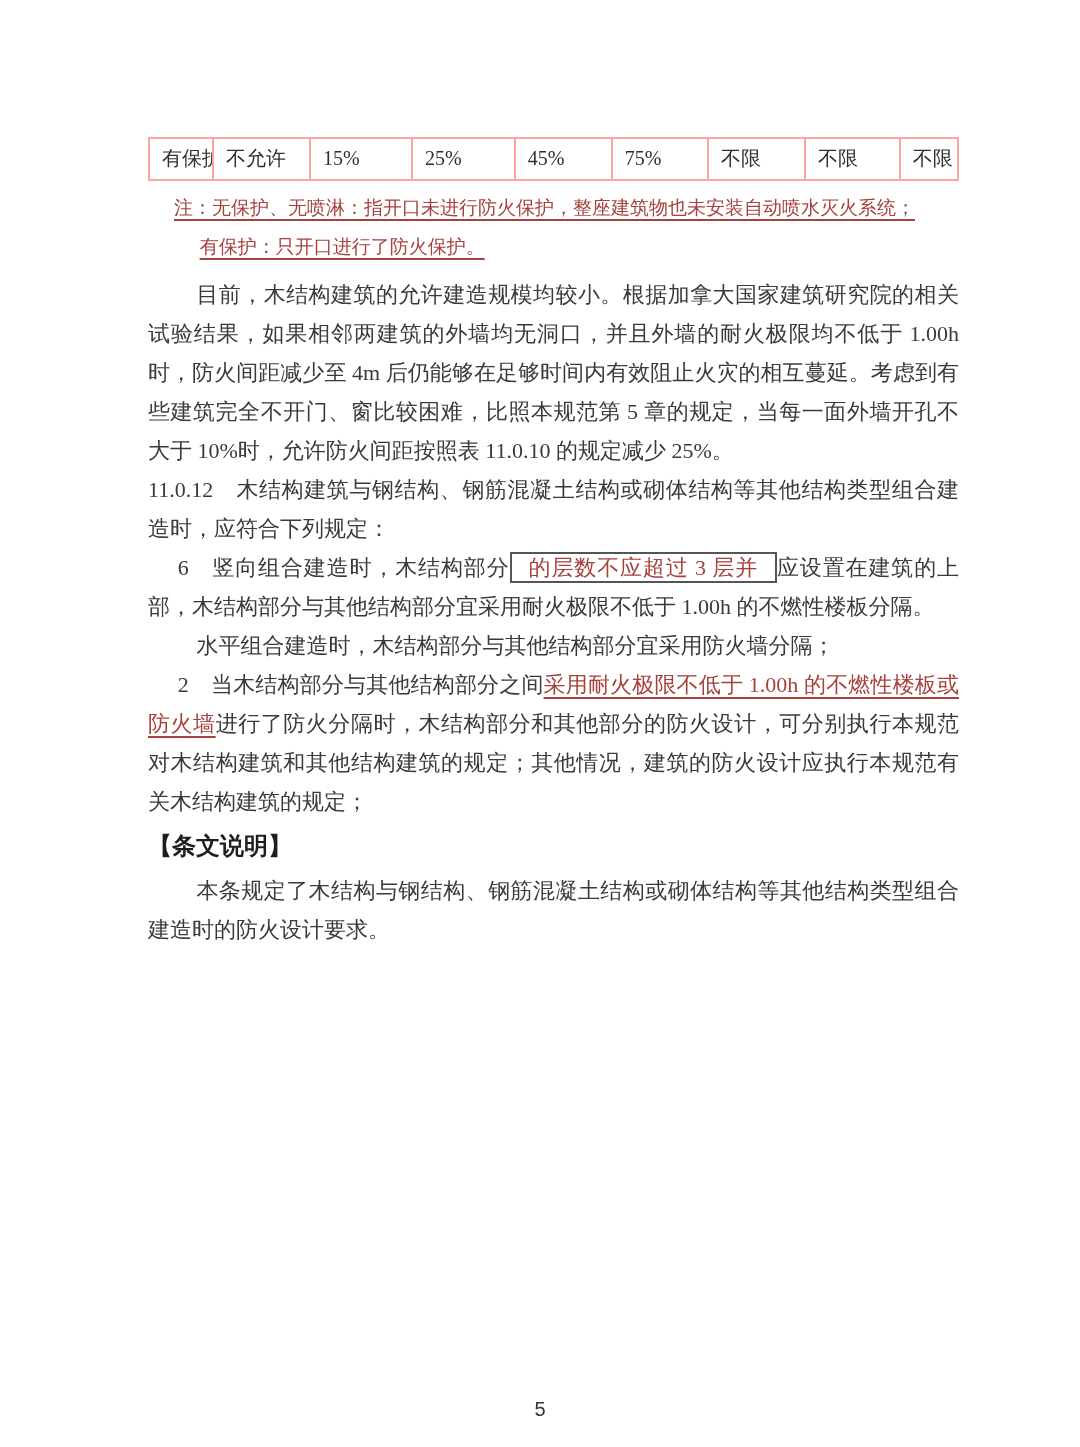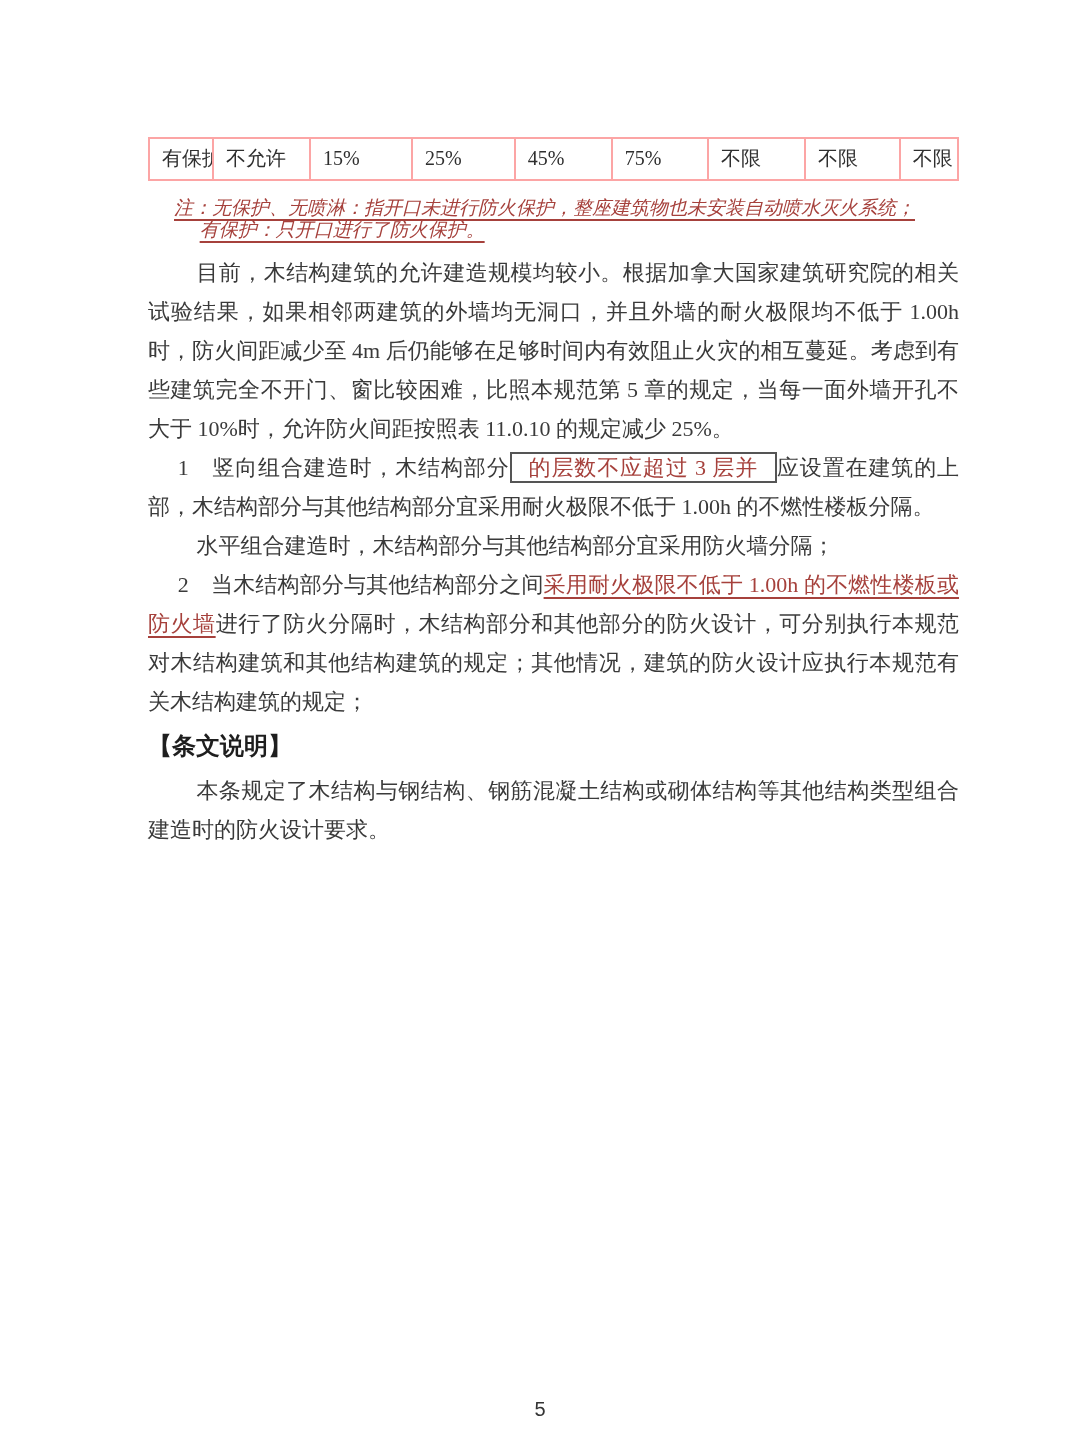--- a/index.html
+++ b/index.html
@@ -33,23 +33,22 @@
     white-space: nowrap;
     overflow: hidden;
   }
   
   .notes {
     margin: 16px 0 12px 26px;
     color: #a6413c;
     font-size: 19px;
   }
   .note-line {
-    margin-bottom: 0;
+    margin-bottom: 17px;
     line-height: 22px;
-    font-style: italic;
   }
   .note-line span.u {
     text-decoration: underline;
     text-underline-offset: 5px;
     text-decoration-thickness: 1.5px;
   }
   .note-cont { margin-left: 1.35em; }
   
   .para {
     font-size: 22px;
@@ -124,22 +123,23 @@
     </tbody>
       </table>
 
     <div class="notes">
       <div class="note-line"><span class="u">注：</span><span class="u">无保护、无喷淋：指开口未进行防火保护，整座建筑物也未安装自动喷水灭火系统；</span></div>
       <div class="note-line note-cont"><span class="u">有保护：只开口进行了防火保护。</span></div>
     </div>
 
     <p class="para indent2">目前，木结构建筑的允许建造规模均较小。根据加拿大国家建筑研究院的相关试验结果，如果相邻两建筑的外墙均无洞口，并且外墙的耐火极限均不低于 1.00h 时，防火间距减少至 4m 后仍能够在足够时间内有效阻止火灾的相互蔓延。考虑到有些建筑完全不开门、窗比较困难，比照本规范第 5 章的规定，当每一面外墙开孔不大于 10%时，允许防火间距按照表 11.0.10 的规定减少 25%。</p>
 
+    <p class="para">11.0.12　木结构建筑与钢结构、钢筋混凝土结构或砌体结构等其他结构类型组合建造时，应符合下列规定：</p>
 
-    <p class="para indent1"><span>1　竖向组合建造时，木结构部分</span><span class="red-box">的层数不应超过 3 层并</span><span>应设置在建筑的上部，木结构部分与其他结构部分宜采用耐火极限不低于 1.00h 的不燃性楼板分隔。</span></p>
+    <p class="para indent1"><span>6　竖向组合建造时，木结构部分</span><span class="red-box">的层数不应超过 3 层并</span><span>应设置在建筑的上部，木结构部分与其他结构部分宜采用耐火极限不低于 1.00h 的不燃性楼板分隔。</span></p>
 
     <p class="para indent2">水平组合建造时，木结构部分与其他结构部分宜采用防火墙分隔；</p>
 
     <p class="para indent1"><span>2　当木结构部分与其他结构部分之间</span><span class="red-underline">采用耐火极限不低于 1.00h 的不燃性楼板或防火墙</span><span>进行了防火分隔时，木结构部分和其他部分的防火设计，可分别执行本规范对木结构建筑和其他结构建筑的规定；其他情况，建筑的防火设计应执行本规范有关木结构建筑的规定；</span></p>
 
 
     <div class="section-header">【条文说明】</div>
 
     <p class="para indent2">本条规定了木结构与钢结构、钢筋混凝土结构或砌体结构等其他结构类型组合建造时的防火设计要求。</p>
 

